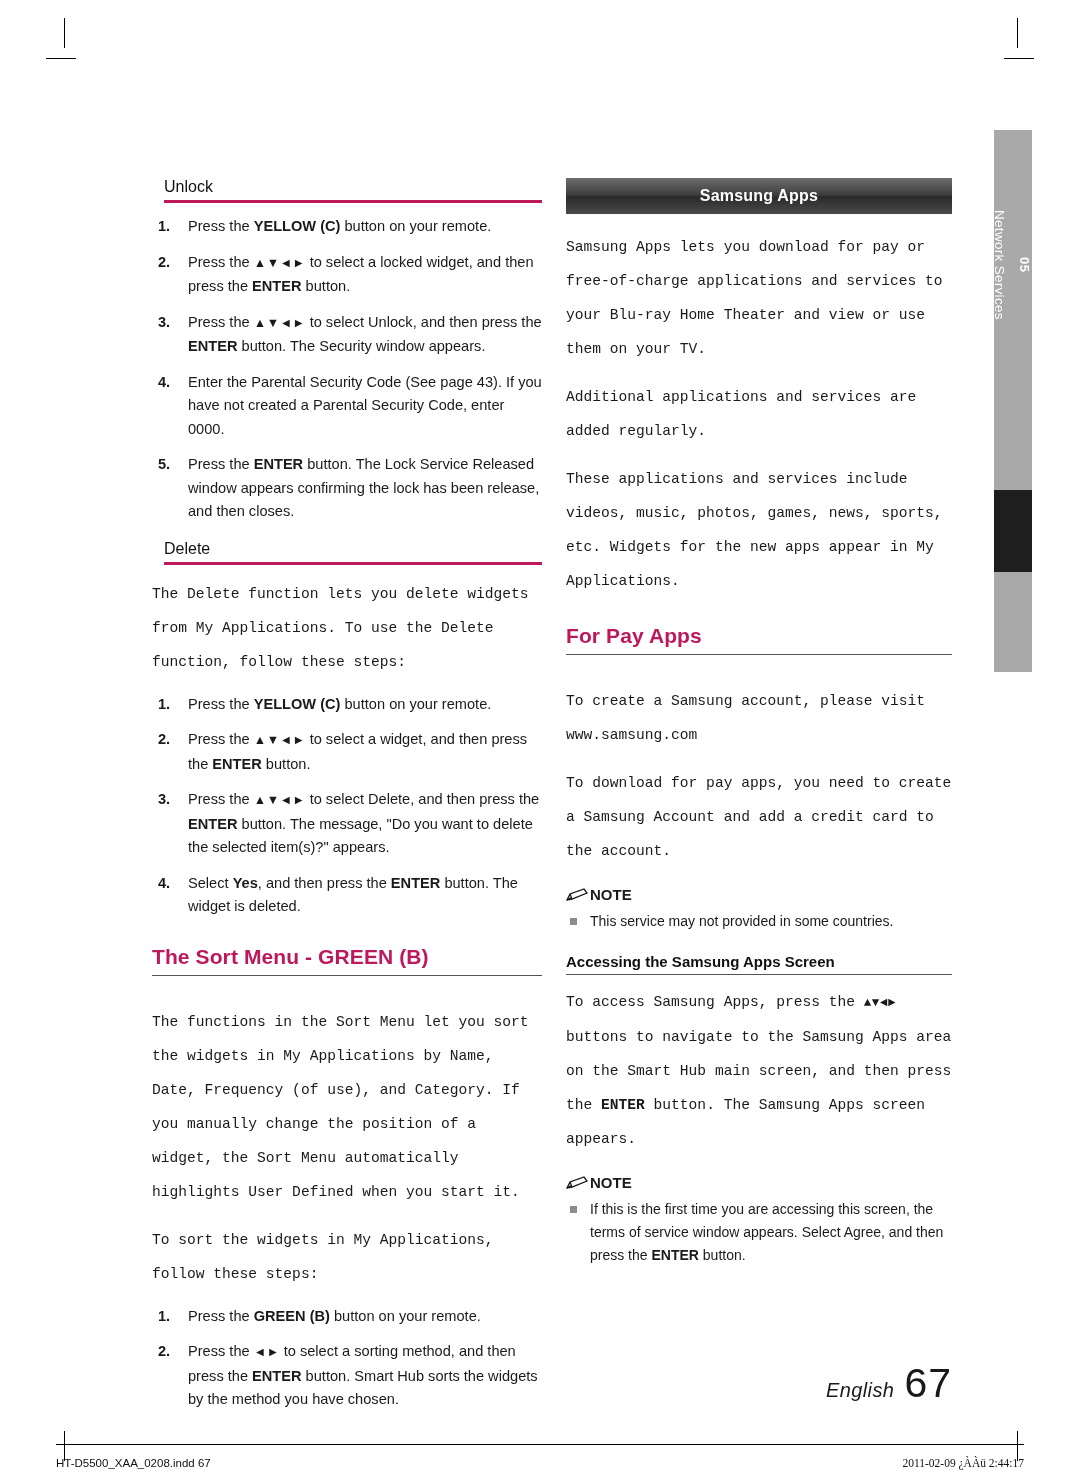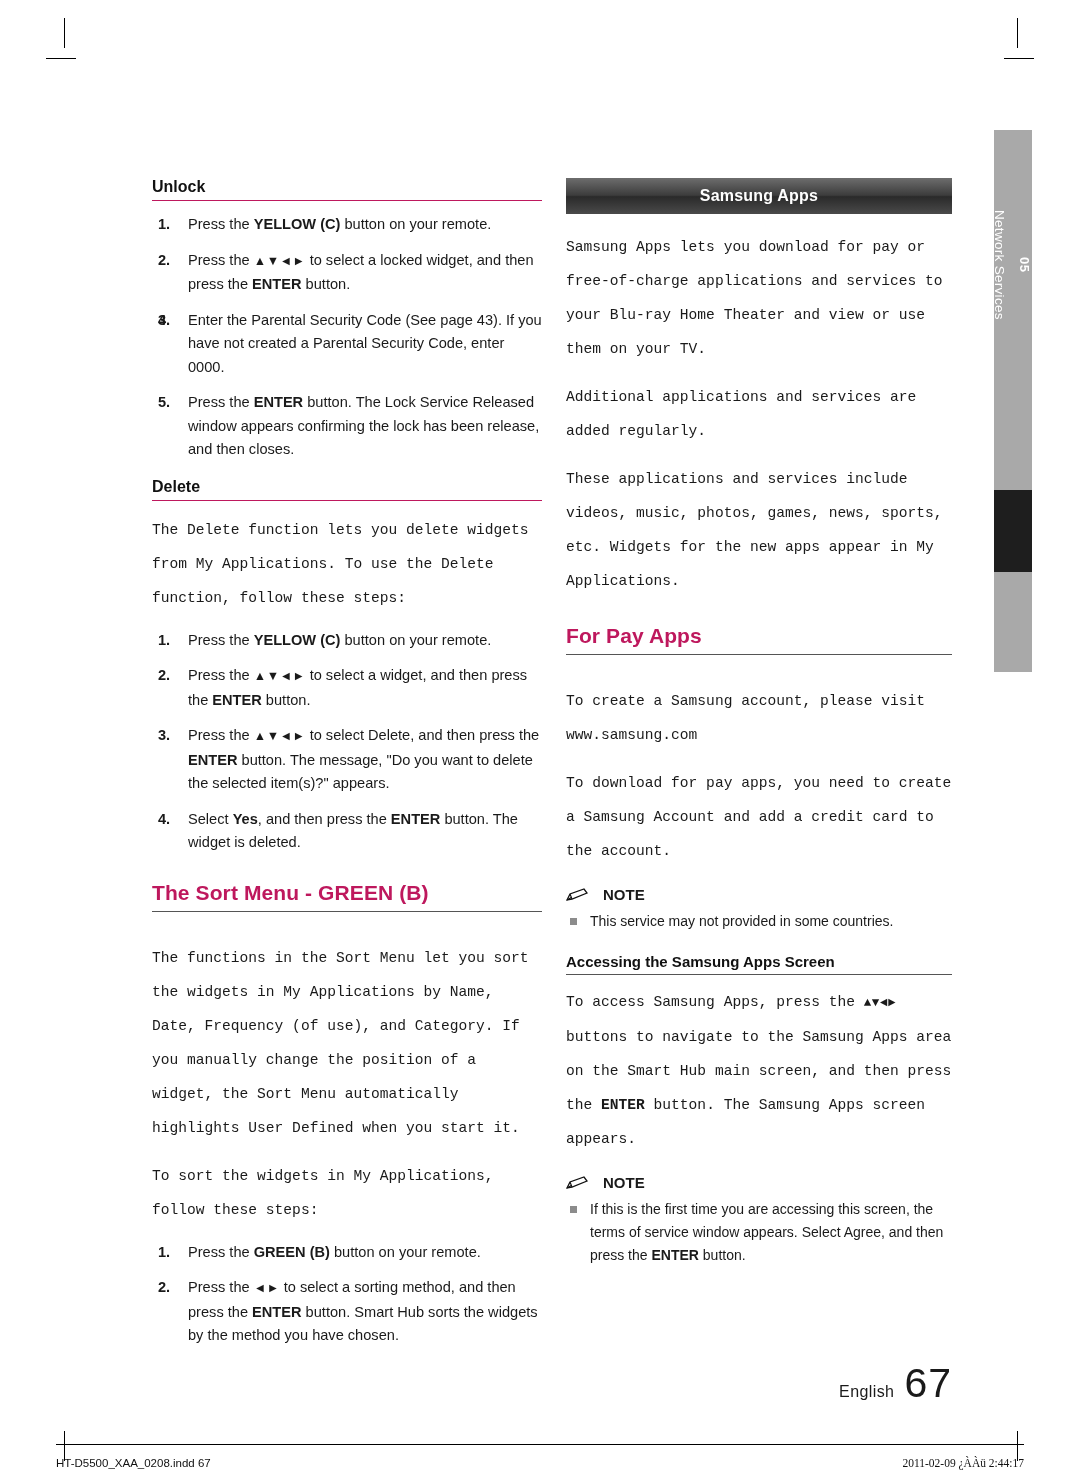--- a/index.html
+++ b/index.html
@@ -45,24 +45,24 @@
     font-size: 21px;
     font-weight: bold;
     margin: 0 0 29px 0;
     padding-bottom: 6px;
     border-bottom: 1px solid #555;
     letter-spacing: .1px;
     color: #be185d;
   }
   h3.sub {
     font-size: 16px;
-    font-weight: bold;
-    margin: 0 0 12px 0;
+    font-weight: normal;
+    margin: 0 0 12px 12px;
     padding-bottom: 4px;
-    border-bottom: 1px solid #be185d;
+    border-bottom: 3px solid #be185d;
     color: #111;
   }
   h3.sub2 {
     font-size: 15px;
     font-weight: bold;
     margin: 20px 0 10px 0;
     padding-bottom: 4px;
     border-bottom: 1px solid #555;
     color: #111;
   }
@@ -107,21 +107,21 @@
     align-items: center;
     justify-content: center;
     margin-bottom: 16px;
     letter-spacing: .2px;
   }
 
   
   .note-head {
     display: flex;
     align-items: center;
-    gap: 15px;
+    gap: 2px;
     margin: 18px 0 7px 0;
     font-weight: bold;
     font-size: 15px;
   }
   .note-list {
     margin: 0 0 4px 0;
     padding: 0;
     list-style: none;
   }
   .note-list li {
@@ -184,22 +184,23 @@
   
   .page-num {
     position: absolute;
     right: 128px;
     bottom: 72px;
     display: flex;
     align-items: baseline;
     gap: 10px;
   }
   .page-num .lang {
-    font-size: 16px;
+    font-size: 20px;
     letter-spacing: .4px;
+    font-style: italic;
   }
   .page-num .num {
     font-size: 41px;
     font-weight: 300;
     letter-spacing: 1px;
   }
   .footline {
     position: absolute;
     left: 56px;
     right: 56px;
@@ -233,21 +234,21 @@
   <div class="crop h" style="left:46px;top:58px;"></div>
   <div class="crop v" style="left:1017px;top:18px;"></div>
   <div class="crop h" style="left:1004px;top:58px;"></div>
 
   <div class="col-left">
 
     <h3 class="sub">Unlock</h3>
     <ol class="steps">
       <li><span class="num">1.</span><span>Press the <b>YELLOW (C)</b> button on your remote.</span></li>
       <li><span class="num">2.</span><span>Press the <span class="arrows">▲▼◄►</span> to select a locked widget, and then press the <b>ENTER</b> button.</span></li>
-      <li><span class="num">3.</span></li>
+      <li><span class="num">3.</span><span>Press the <span class="arrows">▲▼◄►</span> to select Unlock, and then press the <b>ENTER</b> button. The Security window appears.</span></li>
       <li><span class="num">4.</span><span>Enter the Parental Security Code (See page 43). If you have not created a Parental Security Code, enter 0000.</span></li>
       <li><span class="num">5.</span><span>Press the <b>ENTER</b> button. The Lock Service Released window appears confirming the lock has been release, and then closes.</span></li>
     </ol>
 
     <h3 class="sub">Delete</h3>
     <p class="body">The Delete function lets you delete widgets from My Applications. To use the Delete function, follow these steps:</p>
     <ol class="steps">
       <li><span class="num">1.</span><span>Press the <b>YELLOW (C)</b> button on your remote.</span></li>
       <li><span class="num">2.</span><span>Press the <span class="arrows">▲▼◄►</span> to select a widget, and then press the <b>ENTER</b> button.</span></li>
       <li><span class="num">3.</span><span>Press the <span class="arrows">▲▼◄►</span> to select Delete, and then press the <b>ENTER</b> button. The message, "Do you want to delete the selected item(s)?" appears.</span></li>

